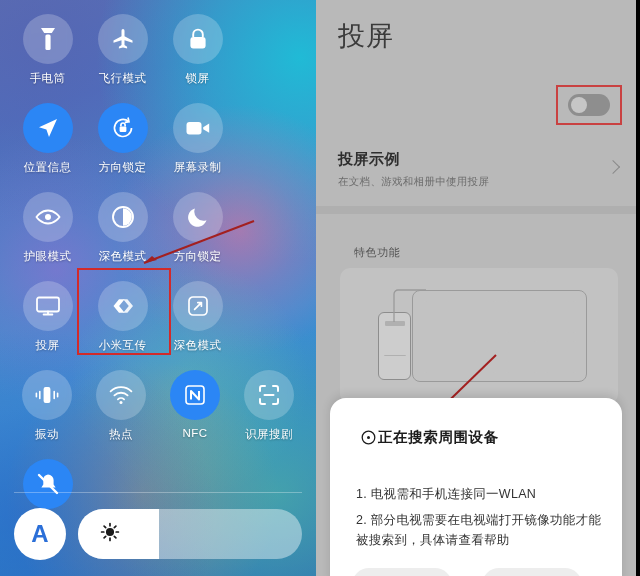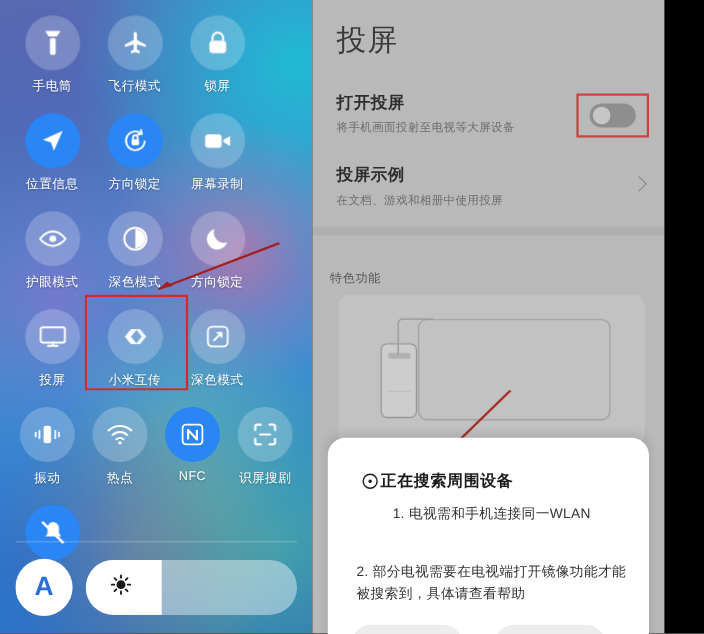--- a/index.html
+++ b/index.html
@@ -6,21 +6,21 @@
   html,body { width:640px; height:576px; overflow:hidden; }
   body {
     font-family:"Liberation Sans","DejaVu Sans",sans-serif;
     background:#000;
     position:relative;
   }
   #screen { position:absolute; inset:0; width:640px; height:576px; overflow:hidden; display:flex; }
 
   
   #left {
-    position:relative; width:284px; height:576px; overflow:hidden;
+    position:relative; width:316px; height:576px; overflow:hidden;
     background:#a16207;
   }
   .bg-layer { position:absolute; inset:0; }
   .bg1 { background:linear-gradient(160deg,#5a6fb4 0%,#4f6fbd 18%,#4a86c9 42%,#3f8fd2 60%,#2f86c9 78%,#2b6fb8 100%); }
   .bg2 { background:radial-gradient(circle at 95% 10%, rgba(30,190,215,.95) 0%, rgba(30,190,215,.55) 16%, rgba(30,190,215,0) 34%); }
   .bg3 { background:radial-gradient(circle at 76% 40%, rgba(228,110,160,.60) 0%, rgba(214,110,170,.30) 14%, rgba(214,110,170,0) 30%); }
   .bg4 { background:radial-gradient(circle at 18% 47%, rgba(150,110,210,.55) 0%, rgba(150,110,210,.22) 16%, rgba(150,110,210,0) 34%); }
   .bg5 { background:radial-gradient(circle at 60% 66%, rgba(110,190,170,.45) 0%, rgba(110,190,170,0) 28%); }
   .bg6 { background:radial-gradient(circle at 45% 86%, rgba(230,150,90,.45) 0%, rgba(230,150,90,0) 26%); }
   .bg7 { background:radial-gradient(circle at 88% 86%, rgba(90,195,150,.50) 0%, rgba(90,195,150,0) 30%); }
@@ -80,21 +80,21 @@
 
   #toggle-wrap { position:absolute; right:14px; top:85px; width:66px; height:40px; border:2px solid #c94141; }
   #toggle {
     position:absolute; left:50%; top:50%; transform:translate(-50%,-50%);
     width:42px; height:22px; border-radius:11px; background:#8e8e8e;
   }
   #toggle .knob { position:absolute; left:3px; top:3px; width:16px; height:16px; border-radius:50%; background:#c6c6c6; }
 
   #divider { position:absolute; left:0; right:0; top:206px; height:8px; background:rgba(0,0,0,.05); }
 
-  #feat-label { position:absolute; left:16px; top:245px; font-size:11px; color:#555; letter-spacing:.6px; }
+  #feat-label { position:absolute; left:38px; top:245px; font-size:11px; color:#555; letter-spacing:.6px; }
   #feat-card {
     position:absolute; left:24px; top:268px; right:18px; height:136px;
     border-radius:10px; background:rgba(255,255,255,.14);
   }
   .illus-tv {
     position:absolute; left:72px; top:22px; width:175px; height:92px;
     border:1.4px solid #9a9a9a; border-radius:8px;
   }
   .illus-blk { position:absolute; background:#c2c2c2; border-radius:4px; }
   .illus-phone {
@@ -105,21 +105,21 @@
 
   
   #sheet {
     position:absolute; left:14px; right:14px; top:398px; bottom:-10px;
     background:#fff; border-radius:16px 16px 0 0;
     box-shadow:0 -3px 10px rgba(0,0,0,.12);
   }
   #sheet-title { position:absolute; left:26px; top:30px; font-size:14.5px; font-weight:bold; color:#1c1c1c; letter-spacing:.6px; }
   #sheet-ico { position:absolute; left:5px; top:2px; }
   .sheet-line { position:absolute; left:26px; right:20px; font-size:12.5px; color:#333; line-height:20px; letter-spacing:.3px; }
-  #sl1 { top:59px;text-align:center; }
+  #sl1 { top:86px; }
   #sl2 { top:112px; }
   .ghost-btn { position:absolute; bottom:-16px; height:34px; border-radius:17px; background:#ededed; }
 
   
   .arrow { position:absolute; pointer-events:none; }
 </style>
 </head>
 <body>
 
 <div id="screen">
@@ -330,24 +330,20 @@
     <svg class="arrow" style="left:130px;top:215px;" width="130" height="55" viewBox="0 0 130 55">
       <path d="M124 6 L14 48" stroke="#a32020" stroke-width="2" fill="none"></path>
       <path d="M14 48 l13 -3 l-5 -4 z" fill="#a32020"></path>
     </svg>
   </div>
 
   <div id="right">
 
     <div id="r-title">投屏</div>
 
-    <div class="setting-row" id="row1">
-      <div class="s-main">打开投屏</div>
-      <div class="s-sub">将手机画面投射至电视等大屏设备</div>
-    </div>
 
     <div id="toggle-wrap">
       <div id="toggle">
         <div class="knob"></div>
       </div>
     </div>
 
     <div class="setting-row" id="row2">
       <div class="s-main">投屏示例</div>
       <div class="s-sub">在文档、游戏和相册中使用投屏</div>

